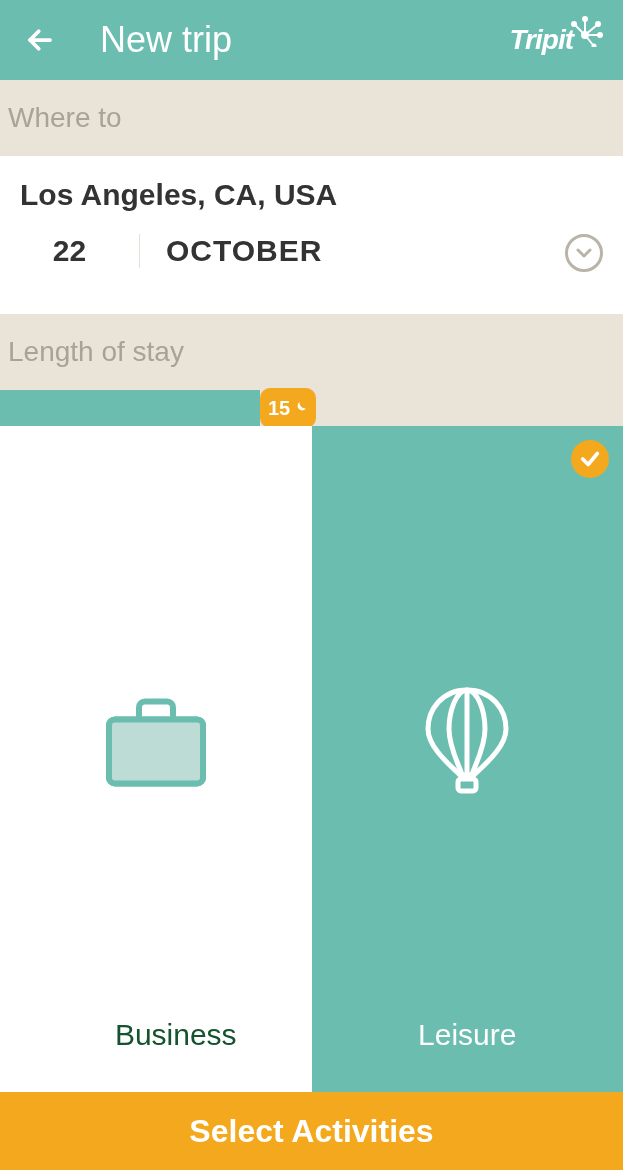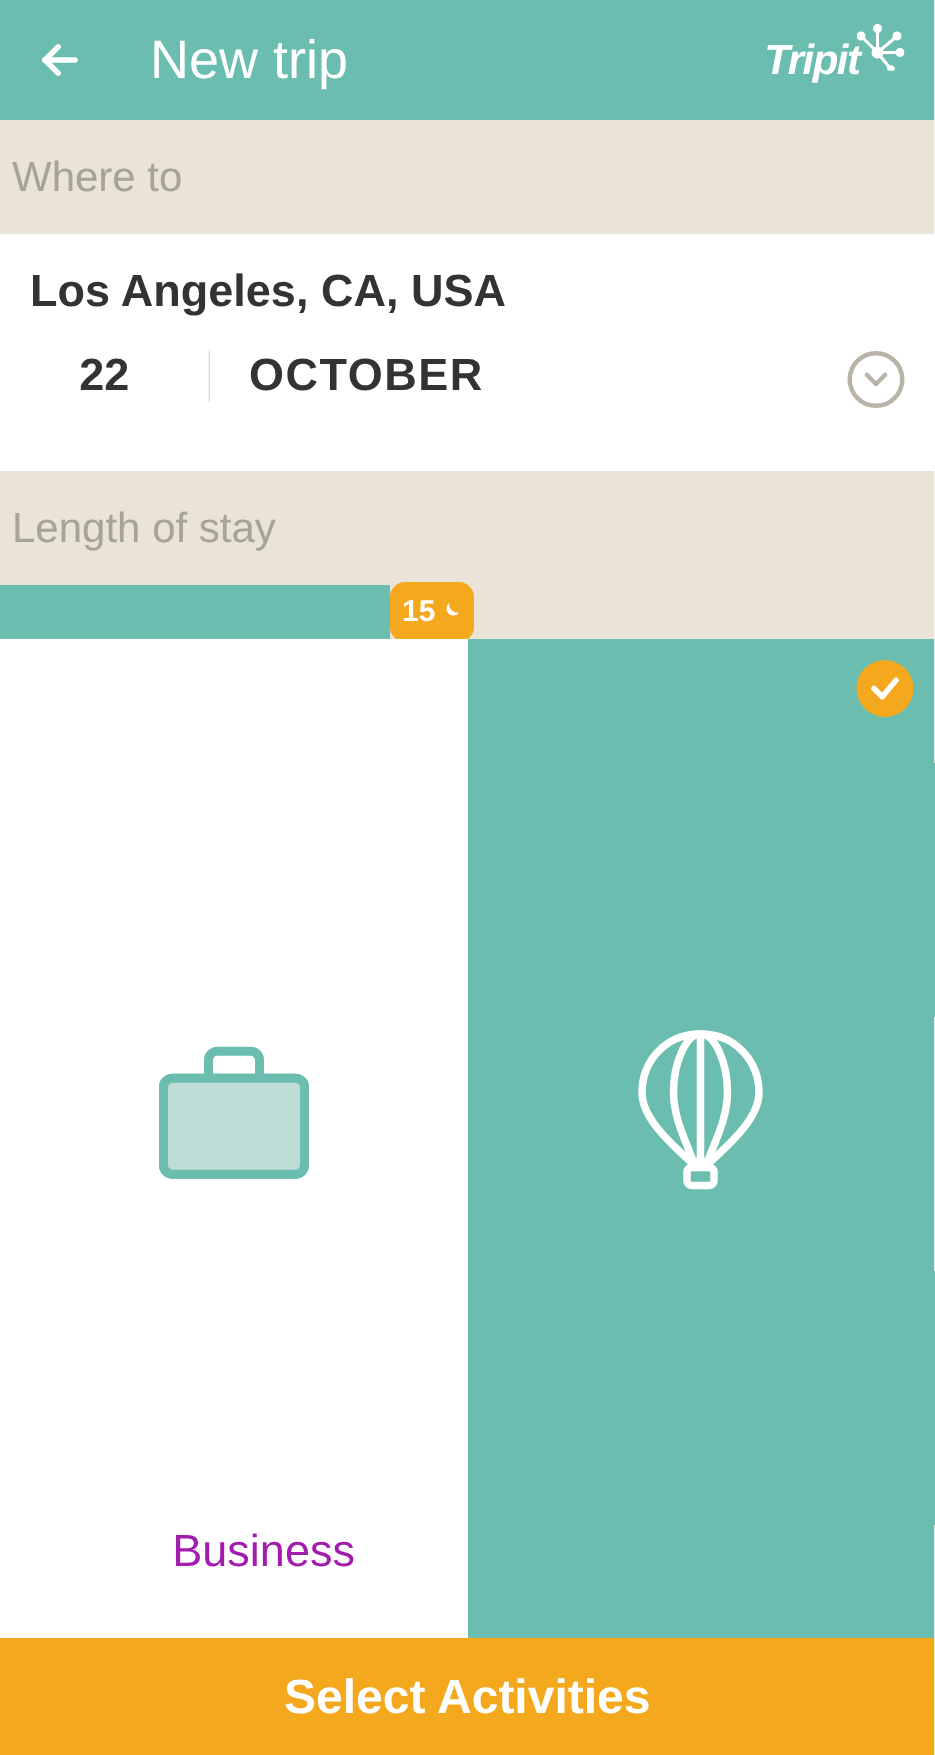--- a/index.html
+++ b/index.html
@@ -131,21 +131,21 @@
   .trip-icon-wrap {
     position: absolute;
     top: 50%;
     left: 50%;
     transform: translate(-50%, -65%);
   }
   .trip-label {
     font-size: 30px;
     font-weight: 500;
   }
-  .trip-card.business .trip-label { color: #a21caf; margin-left: 40px; }
+  .trip-card.business .trip-label { color: #14532d; margin-left: 40px; }
   .trip-card.leisure .trip-label { color: #fff; }
   .check-badge {
     position: absolute;
     top: 14px; right: 14px;
     width: 38px; height: 38px;
     background: #f4a81d;
     border-radius: 50%;
     display: flex; align-items: center; justify-content: center;
   }
 
@@ -241,18 +241,19 @@
       </div>
       <div class="trip-icon-wrap">
         <svg width="90" height="110" viewBox="0 0 90 110" fill="none" stroke="#fff" stroke-width="5" stroke-linejoin="round">
           <path d="M45 5 C20 5 6 25 6 44 C6 63 30 82 38 90 L52 90 C60 82 84 63 84 44 C84 25 70 5 45 5 Z"></path>
           <path d="M45 5 C35 5 27 25 27 44 C27 63 38 82 40 90"></path>
           <path d="M45 5 C55 5 63 25 63 44 C63 63 52 82 50 90"></path>
           <line x1="45" y1="5" x2="45" y2="90"></line>
           <rect x="36" y="94" width="18" height="12" rx="3"></rect>
         </svg>
       </div>
+      <div class="trip-label">Leisure</div>
     </div>
   </div>
 
   <div class="cta">Select Activities</div>
 
 </div>
 
 </body></html>

